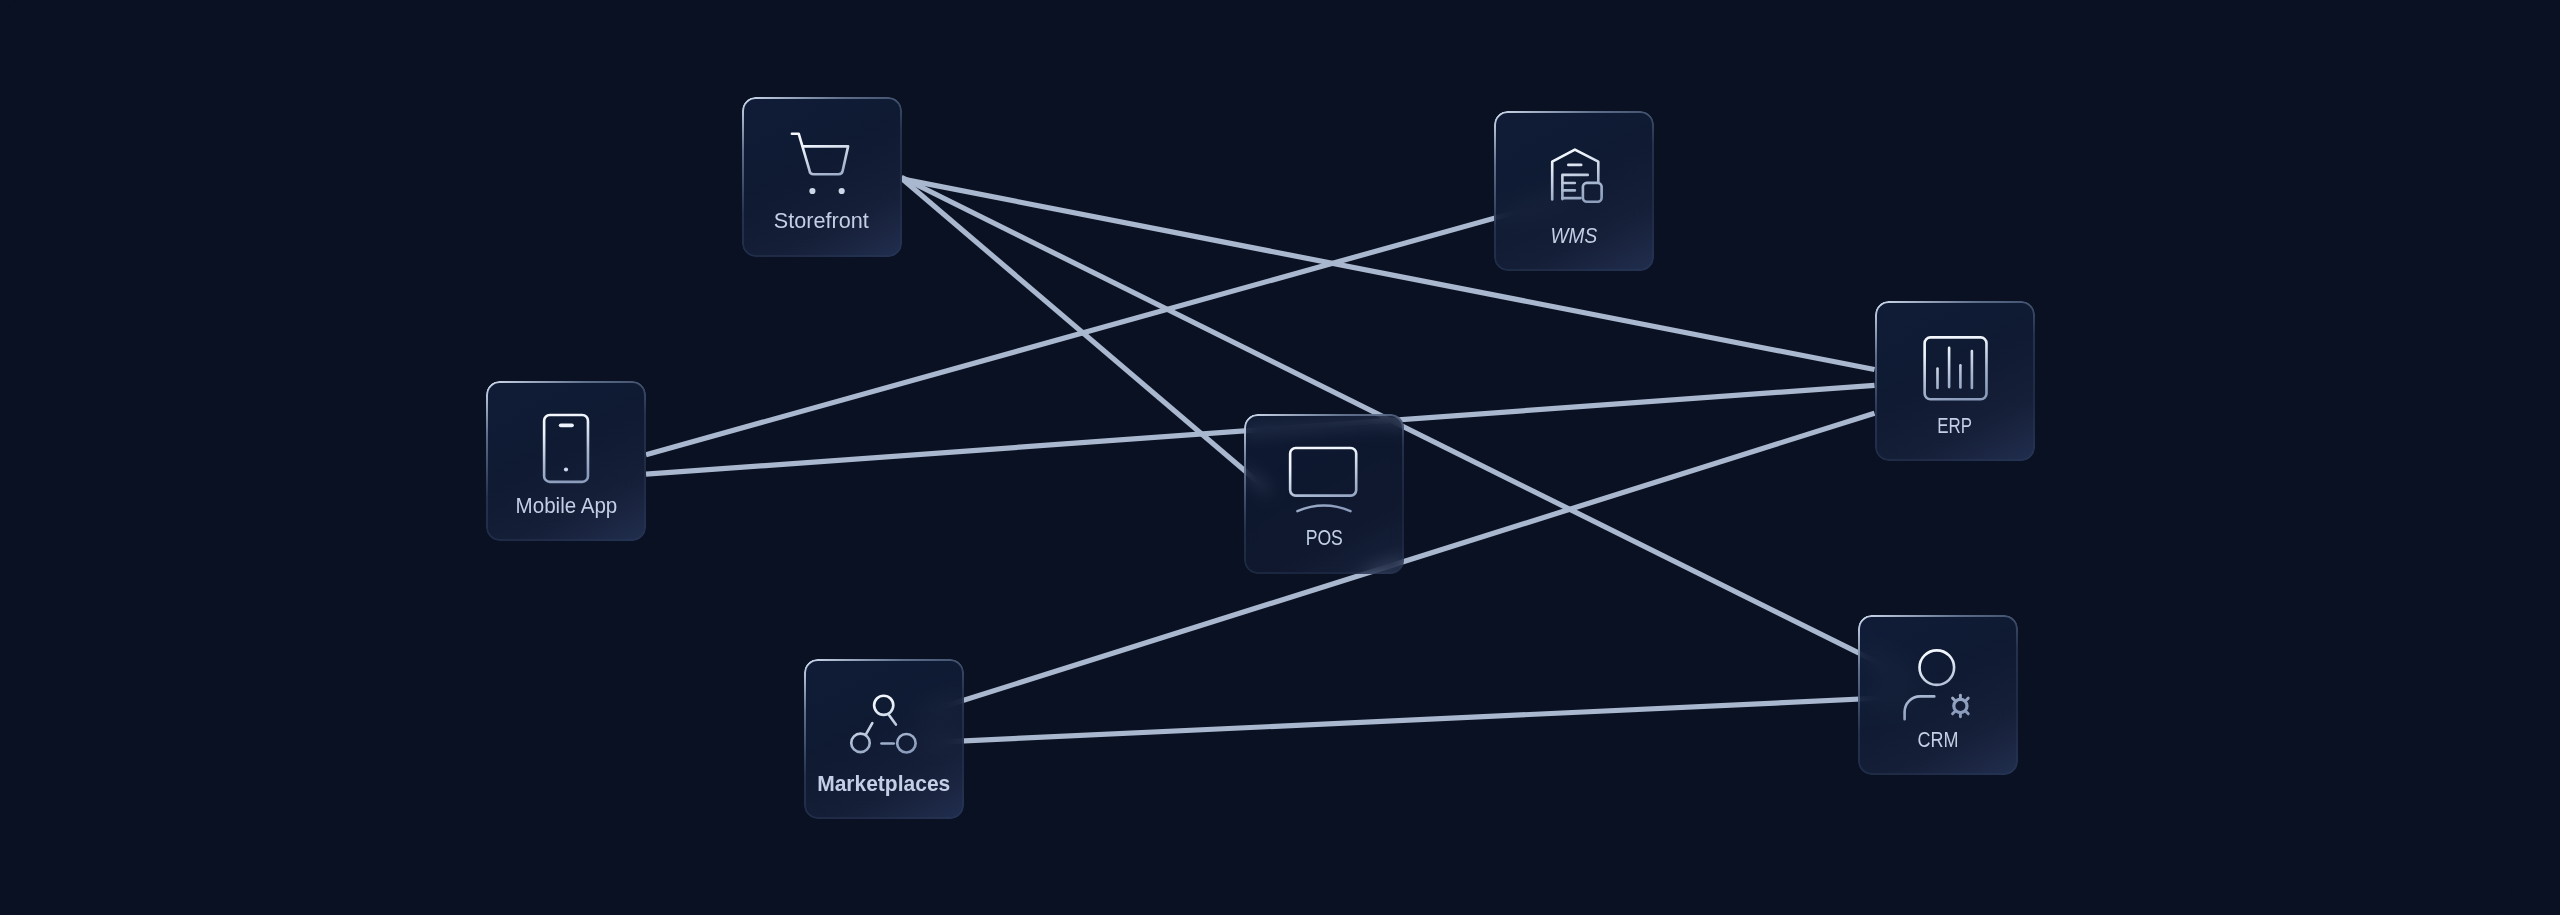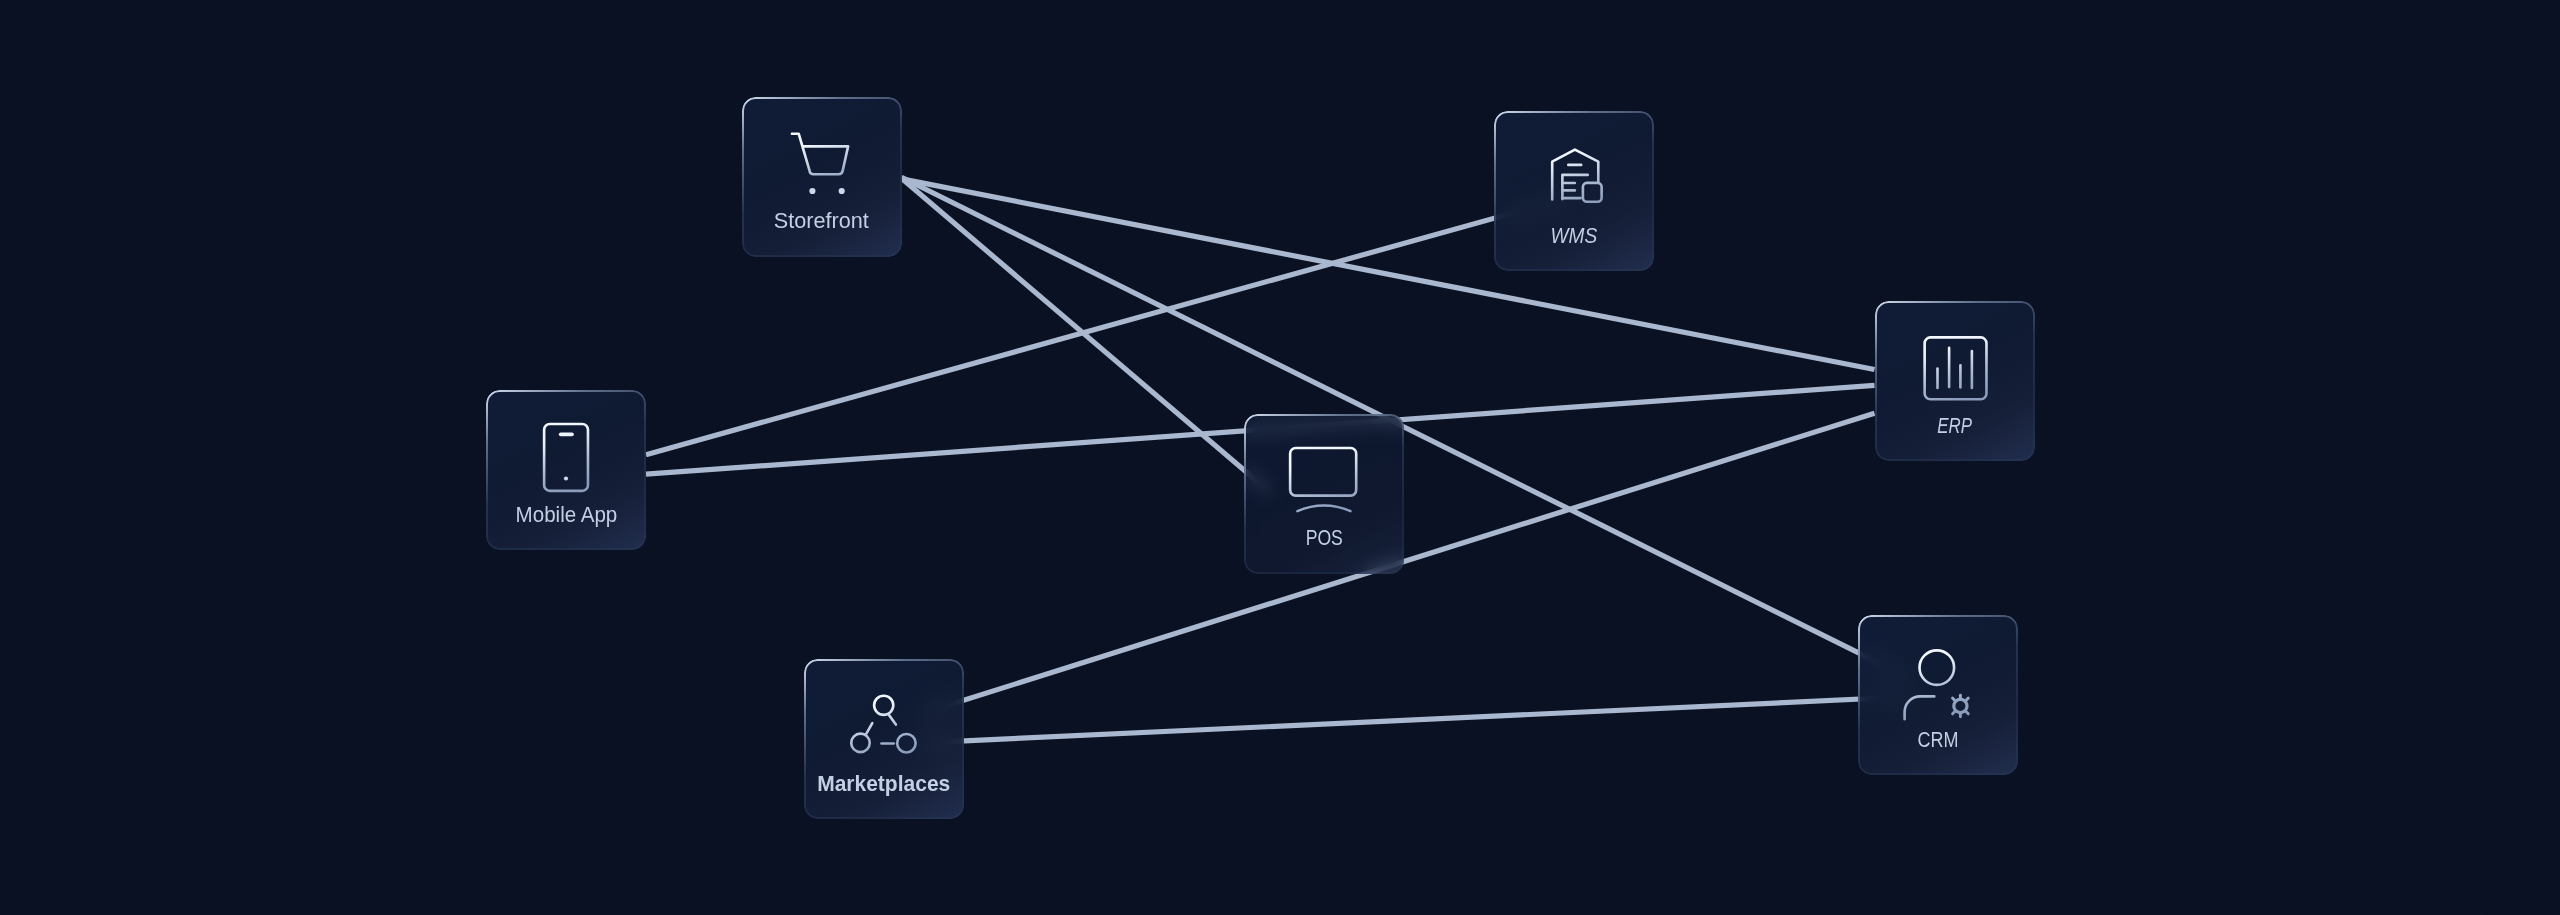--- a/index.html
+++ b/index.html
@@ -79,41 +79,41 @@
           <path d="M4.53 19.34 V6.41 L12.31 2.26 L20.33 6.41 V13.58"></path>
           <path d="M10.05 7.51 H14.47"></path>
           <path d="M8.02 19.23 V10.94 H16.7"></path>
           <path d="M8.02 13.71 H12.28"></path>
           <path d="M8.02 16.25 H12.28"></path>
           <path d="M8.02 18.89 H14.26"></path>
           <rect x="15.05" y="13.68" width="6.42" height="6.48" rx="1.35"></rect>
         </svg>
         <div class="node-label"><span style="transform: scaleX(0.8667);">WMS</span></div>
       </div>
-      <div class="node" style="left: 1874.5px; top: 301px; font-style: italic;">
+      <div class="node" style="left: 1874.5px; top: 301px;">
         <div class="node-bg"></div>
         <div class="node-ring"></div>
         <svg class="node-icon" viewBox="0 0 24 24" fill="none" stroke="url(#ig2)" stroke-width="0.9" stroke-linecap="round" stroke-linejoin="round">
           <defs>
             <linearGradient id="ig2" gradientUnits="userSpaceOnUse" x1="6" y1="1" x2="13" y2="23">
               <stop offset="0%" stop-color="#f4f8fd"></stop>
               <stop offset="22%" stop-color="#eef4fc"></stop>
               <stop offset="68%" stop-color="#a8b7d0"></stop>
               <stop offset="100%" stop-color="#8b9cbc"></stop>
             </linearGradient>
           </defs>
           <rect x="1.59" y="1.52" width="21.2" height="21.2" rx="2.0"></rect>
           <path d="M6.0 12.17 V18.82"></path>
           <path d="M9.98 5.11 V18.55"></path>
           <path d="M13.85 11.07 V18.69"></path>
           <path d="M17.79 6.21 V18.82"></path>
         </svg>
         <div class="node-label"><span style="transform: scaleX(0.7669);">ERP</span></div>
       </div>
-      <div class="node" style="left: 486px; top: 381px; margin-top: 9px;">
+      <div class="node" style="left: 486px; top: 381px;">
         <div class="node-bg"></div>
         <div class="node-ring"></div>
         <svg class="node-icon" viewBox="0 0 24 24" fill="none" stroke="url(#ig3)" stroke-width="0.9" stroke-linecap="round" stroke-linejoin="round">
           <defs>
             <linearGradient id="ig3" gradientUnits="userSpaceOnUse" x1="6" y1="1" x2="13" y2="23">
               <stop offset="0%" stop-color="#f4f8fd"></stop>
               <stop offset="22%" stop-color="#eef4fc"></stop>
               <stop offset="68%" stop-color="#a8b7d0"></stop>
               <stop offset="100%" stop-color="#8b9cbc"></stop>
             </linearGradient>

